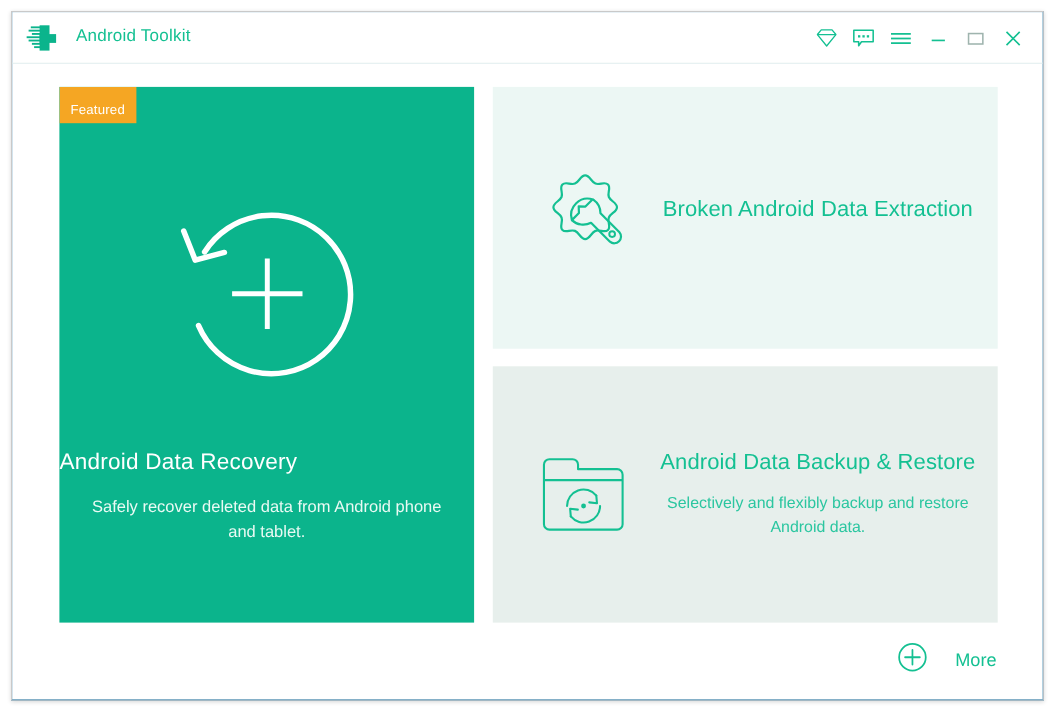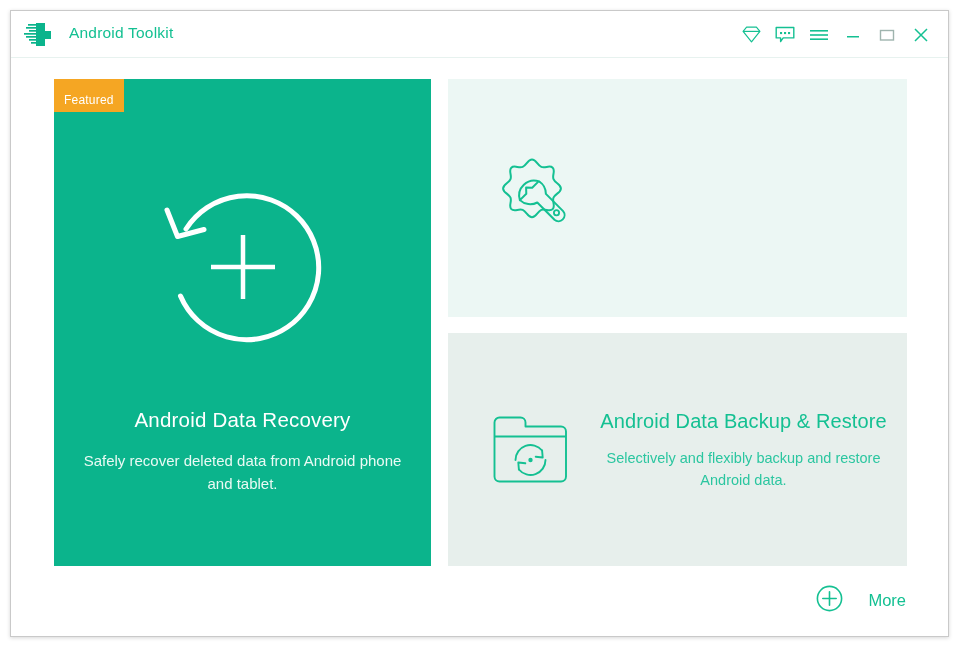--- a/index.html
+++ b/index.html
@@ -116,21 +116,20 @@
     top: 100px;
     transform: translateX(-50%);
     width: 176px;
     height: 176px;
   }
   .hero-title {
     position: absolute;
     left: 0;
     right: 0;
     top: 329px;
-    text-align: center;
     color: #ffffff;
     font-size: 20.5px;
     letter-spacing: .2px;
   }
   .hero-desc {
     position: absolute;
     left: 26px;
     right: 26px;
     top: 370px;
     text-align: center;
@@ -306,20 +305,21 @@
           <path d="M51.3 27.5
                    a15 15 0 0 0-19.4 18.6
                    l6.4-6.4 -0.2-6.1 6.1 0.2 6.4-6.4 z" fill="none" stroke="#14c092" stroke-width="2" stroke-linejoin="round"></path>
           <path d="M51.3 27.5 a15 15 0 0 1 6.6 12.4 l17.2 17.2
                    a6.1 6.1 0 0 1-8.6 8.6 L49.3 48.5
                    a15 15 0 0 1-17.4-2.4" fill="none" stroke="#14c092" stroke-width="2" stroke-linejoin="round"></path>
           <circle cx="68.5" cy="58.8" r="2.6" fill="none" stroke="#14c092" stroke-width="1.8"></circle>
         </svg>
       </span>
       <div class="card-text">
+        <div class="card-title">Broken Android Data Extraction</div>
       </div>
     </div>
 
     <div class="card card-backup">
       <span class="card-icon">
         <svg width="88" height="88" viewBox="0 0 88 88">
           <path d="M6.5 16.5 a5 5 0 0 1 5-5 h21 a5 5 0 0 1 5 5 v4 h35.5
                    a5 5 0 0 1 5 5 v45 a5 5 0 0 1-5 5 h-61.5 a5 5 0 0 1-5-5 z" fill="none" stroke="#14c092" stroke-width="1.9" stroke-linejoin="round"></path>
           <path d="M6.5 30.5 H78" fill="none" stroke="#14c092" stroke-width="1.9"></path>
           <path d="M57.5 54 a15 15 0 0 1-26.6 9.5" fill="none" stroke="#14c092" stroke-width="1.9" stroke-linecap="round"></path>

